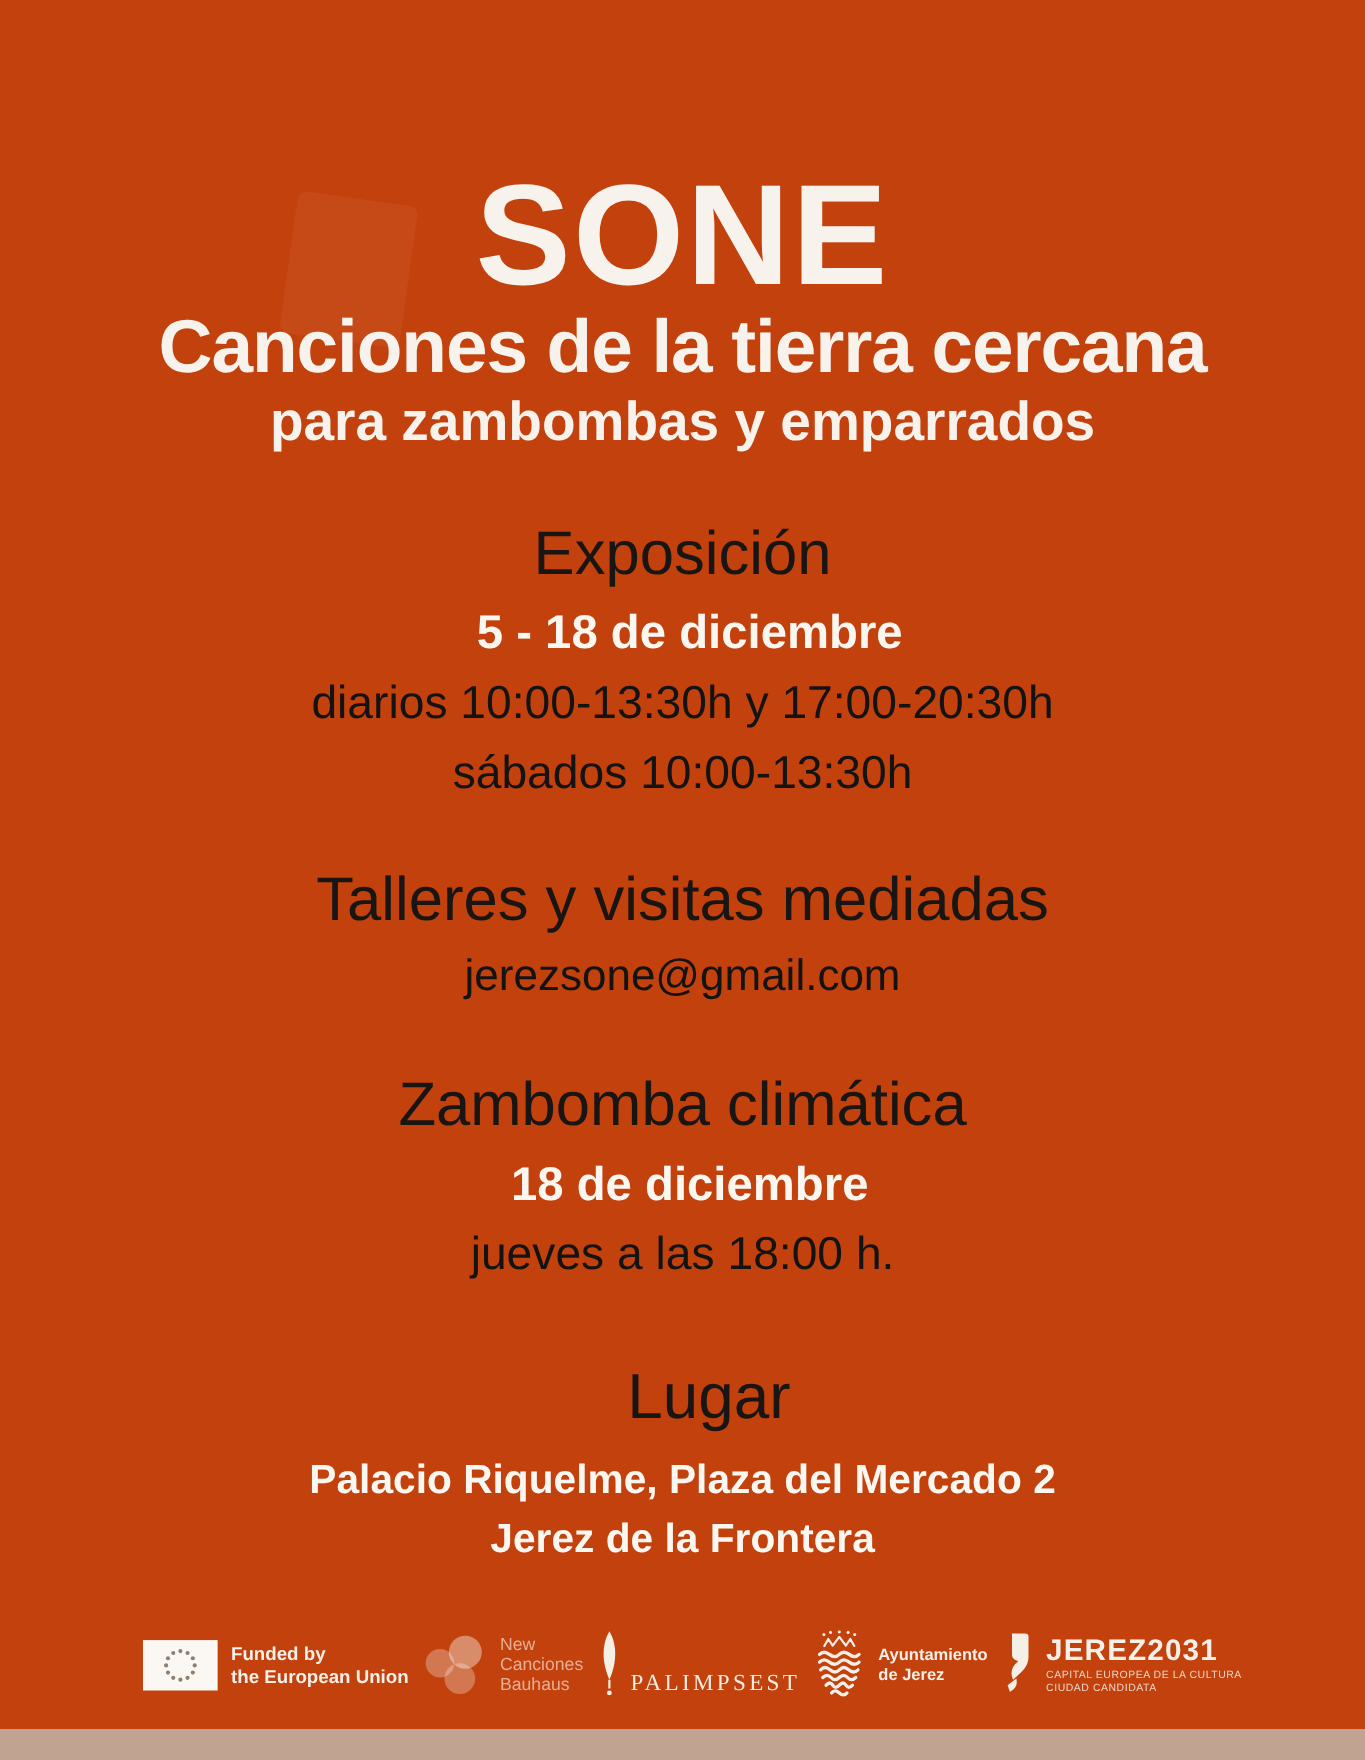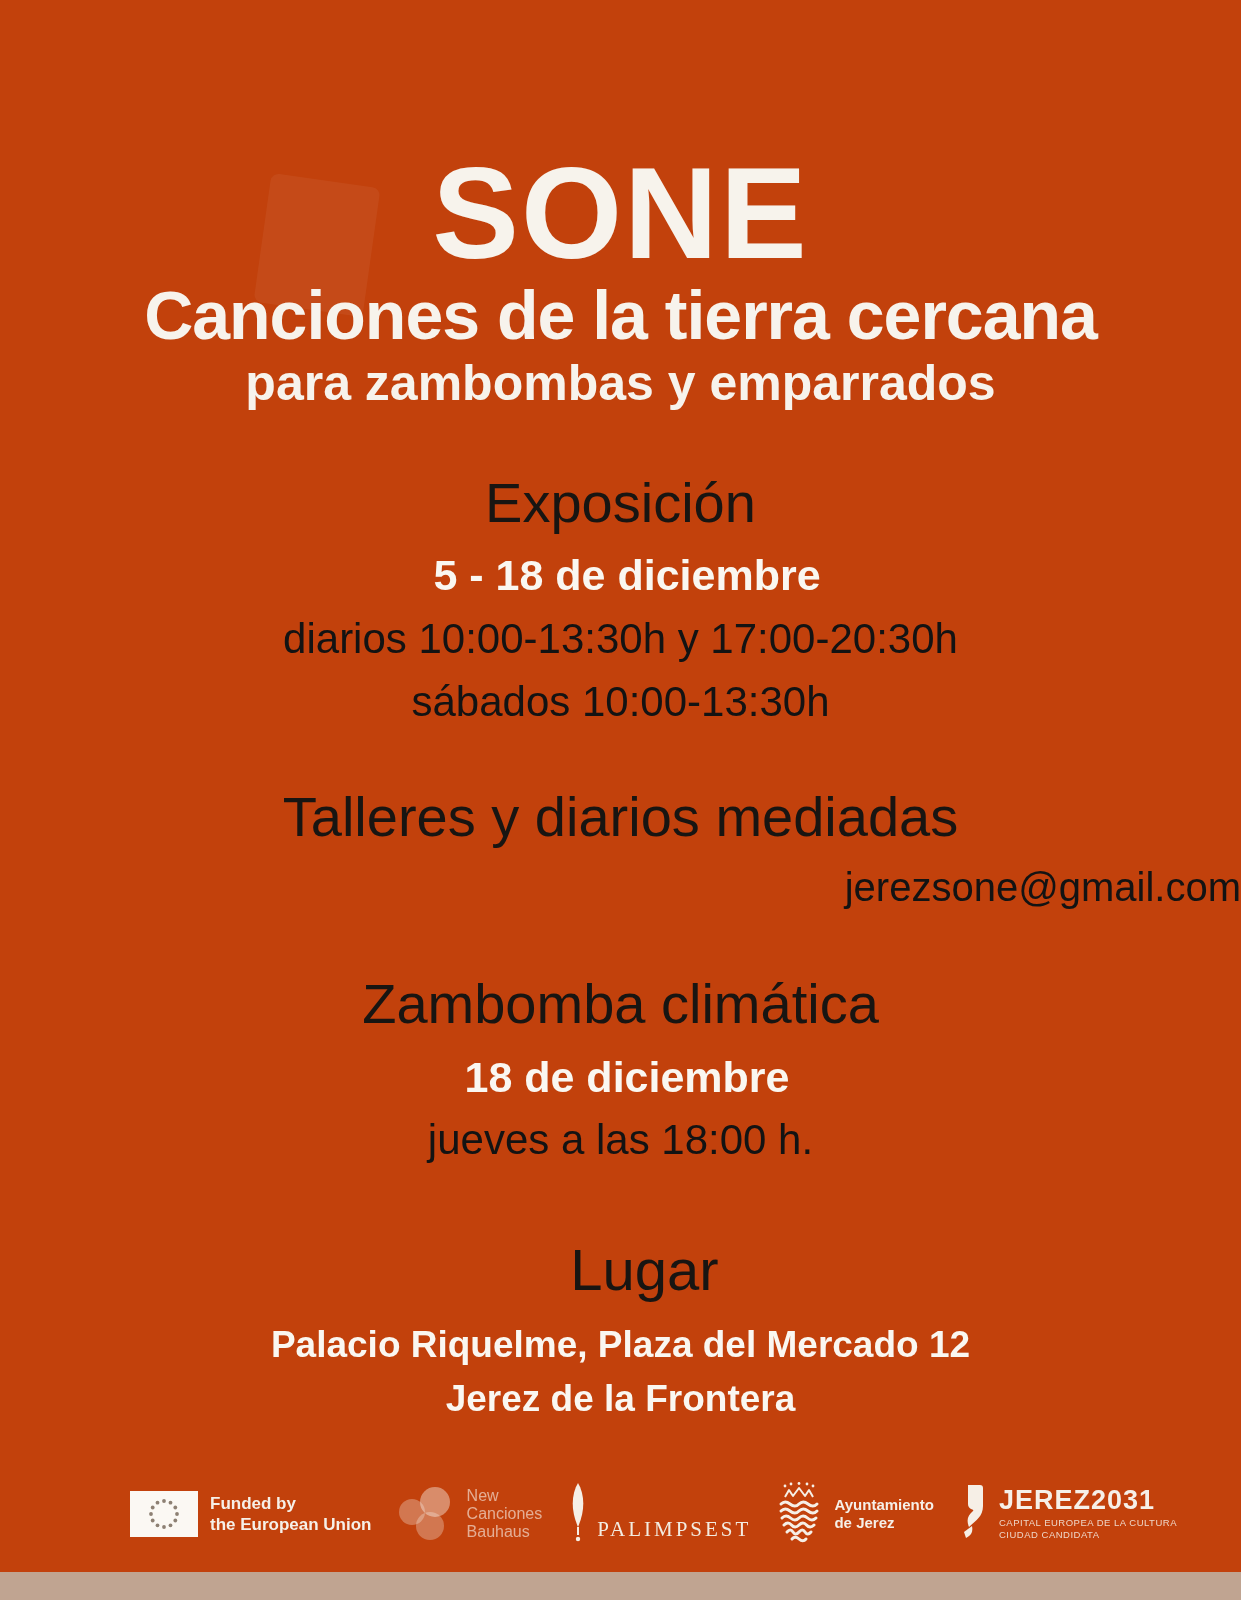--- a/index.html
+++ b/index.html
@@ -44,32 +44,32 @@
   .h-zambomba{margin-top:62px;}
   .h-lugar{margin-top:72px;font-size:58px;margin-left:48px;}
   .date-light{
     margin:18px 0 0 0;
     font-size:43px;font-weight:700;color:#faf7f1;line-height:1.15;padding-left:13px;
   }
   .body-dark{
     margin:13px 0 0 0;
     font-size:42px;font-weight:400;color:#131313;line-height:1.2;
   }
-  .email{margin-top:16px;font-size:40px;text-align:right;}
+  .email{margin-top:16px;font-size:40px;}
   .place-light{
     margin:20px 0 0 0;
     font-size:37px;font-weight:700;color:#faf7f1;line-height:1.25;
   }
   .place-light2{margin-top:8px;}
 
   
   .footer{
     position:absolute;left:0;right:0;bottom:26px;
     display:flex;align-items:center;justify-content:space-between;
-    padding:0 64px 0 130px;
+    padding:0 112px 0 130px;
   }
   .logo-group{display:flex;align-items:center;gap:12px;}
   .logo-text{
     text-align:left;color:#f6f0e8;font-size:17px;line-height:1.25;font-weight:700;
   }
   .neb-text{
     font-weight:400;font-size:16px;line-height:1.12;
     color:rgba(248,240,232,0.62);
   }
   .palimpsest-group{align-items:flex-end;padding-bottom:4px;gap:8px;text-align:center;}
@@ -98,33 +98,33 @@
   <h2 class="subtitle2">para zambombas y emparrados</h2>
 
   <section>
     <h3 class="heading h-exposicion">Exposición</h3>
     <p class="date-light">5 - 18 de diciembre</p>
     <p class="body-dark">diarios 10:00-13:30h y 17:00-20:30h</p>
     <p class="body-dark">sábados 10:00-13:30h</p>
   </section>
 
   <section>
-    <h3 class="heading h-talleres">Talleres y diarios mediadas</h3>
+    <h3 class="heading h-talleres">Talleres y visitas mediadas</h3>
     <p class="body-dark email">jerezsone@gmail.com</p>
   </section>
 
   <section>
     <h3 class="heading h-zambomba">Zambomba climática</h3>
     <p class="date-light">18 de diciembre</p>
     <p class="body-dark">jueves a las 18:00 h.</p>
   </section>
 
   <section>
     <h3 class="heading h-lugar">Lugar</h3>
-    <p class="place-light">Palacio Riquelme, Plaza del Mercado 12</p>
+    <p class="place-light">Palacio Riquelme, Plaza del Mercado 2</p>
     <p class="place-light place-light2">Jerez de la Frontera</p>
   </section>
 
   <footer class="footer">
 
     <div class="logo-group">
       <span>
         <svg width="68" height="46" viewBox="0 0 68 46">
           <rect x="0" y="0" width="68" height="46" fill="#fbf8f3"></rect>
           <g fill="#8d8073">

